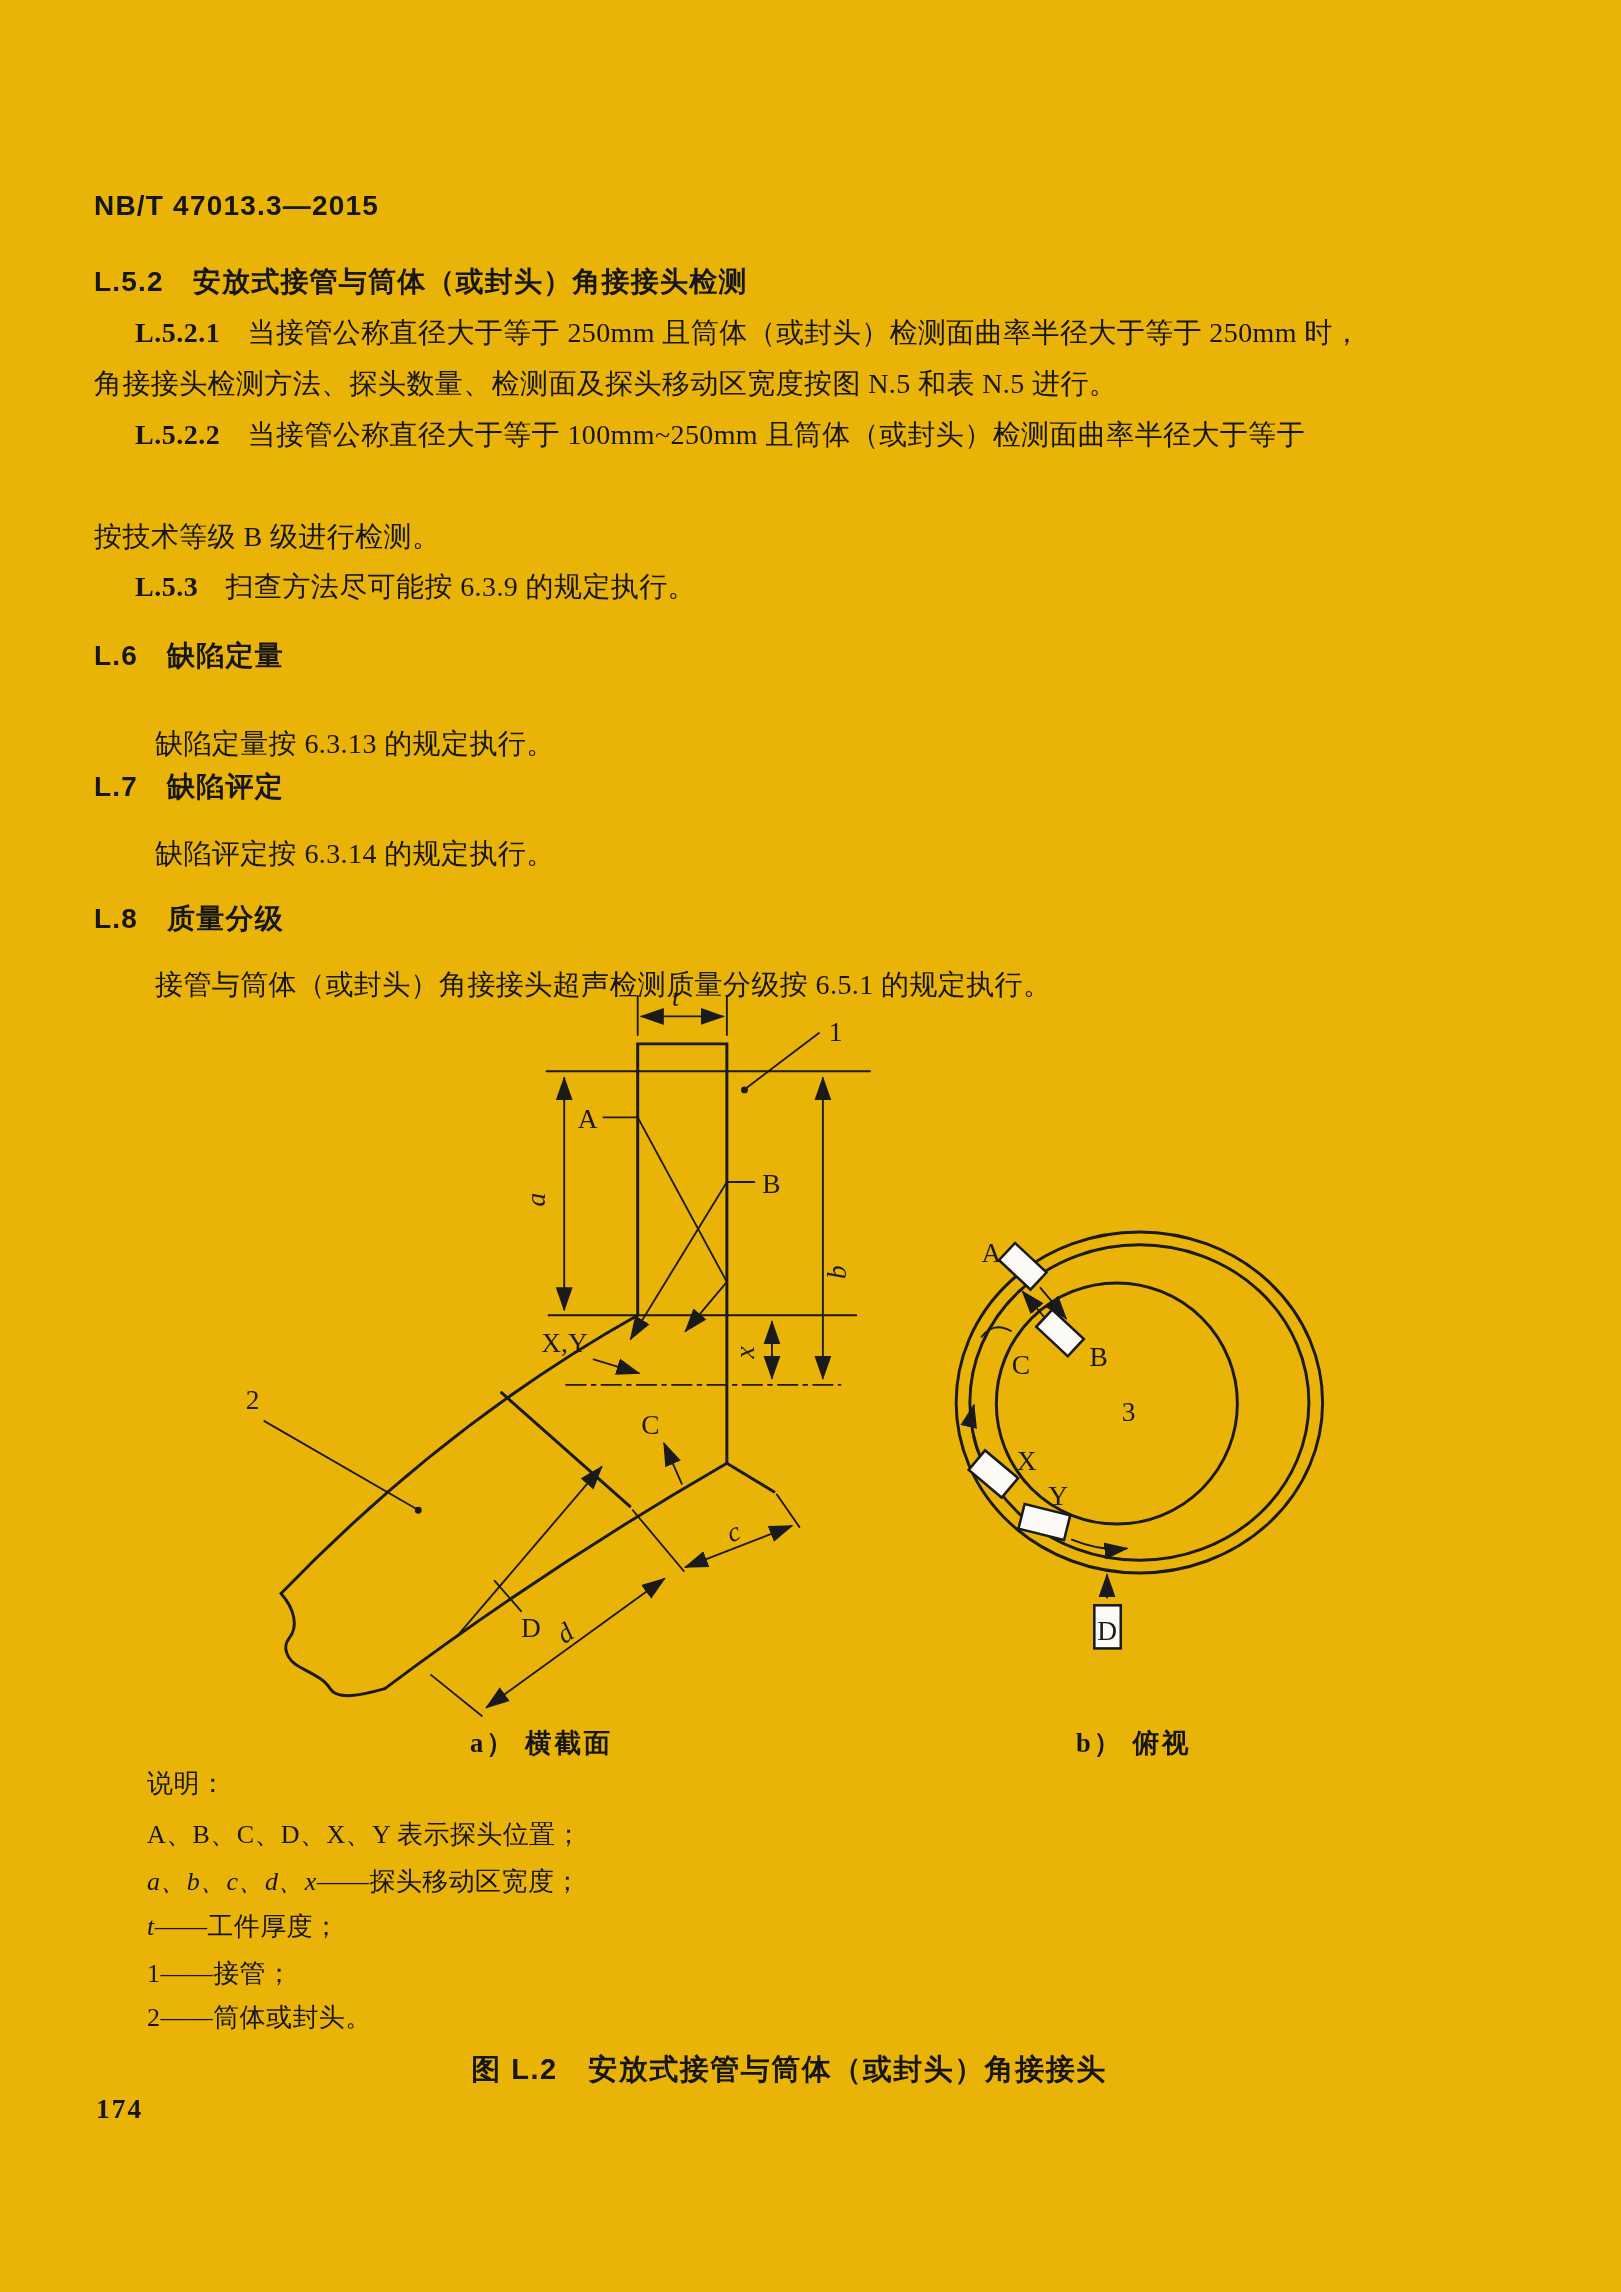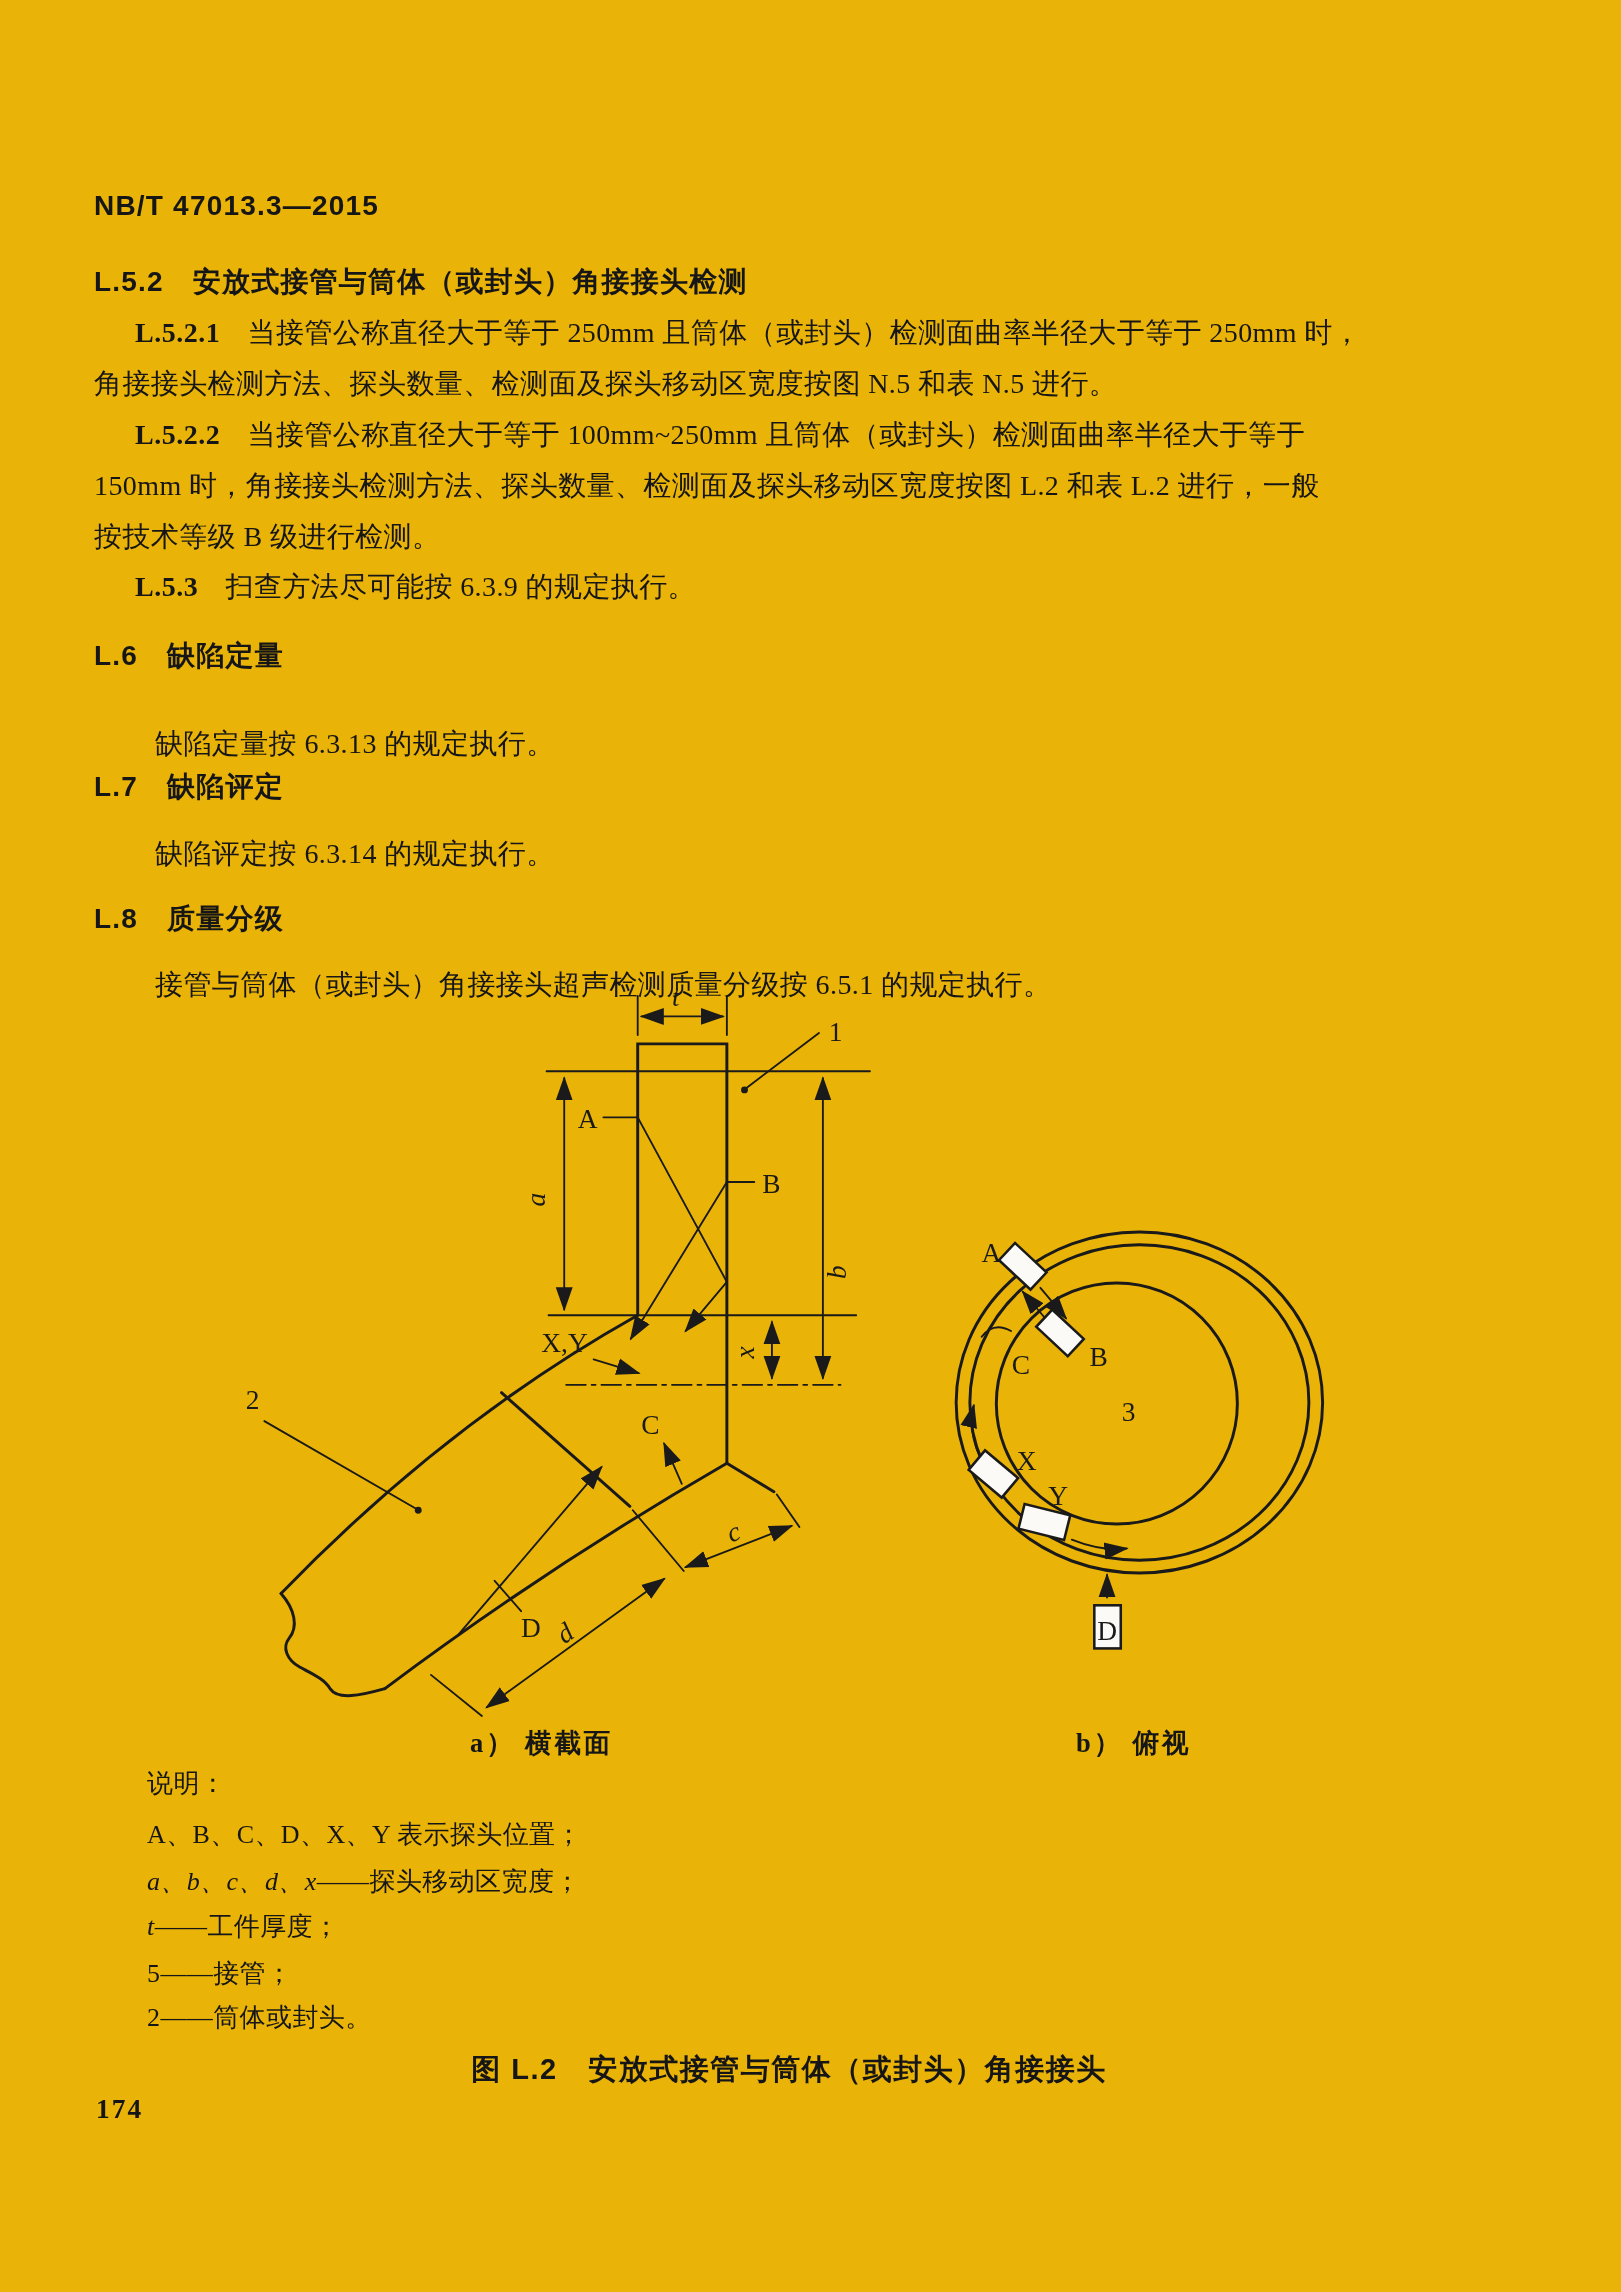--- a/index.html
+++ b/index.html
@@ -44,21 +44,20 @@
 <div class="page">
 
   <div class="ln hd stdno">NB/T 47013.3—2015</div>
 
   <div class="ln hd t268"><span class="hnum">L.5.2</span><span>安放式接管与筒体（或封头）角接接头检测</span></div>
 
   <div class="ln t320"><span class="cnum">L.5.2.1</span><span>当接管公称直径大于等于 250mm 且筒体（或封头）检测面曲率半径大于等于 250mm 时，</span></div>
   <div class="ln t372"><span>角接接头检测方法、探头数量、检测面及探头移动区宽度按图 N.5 和表 N.5 进行。</span></div>
 
   <div class="ln t424"><span class="cnum">L.5.2.2</span><span>当接管公称直径大于等于 100mm~250mm 且筒体（或封头）检测面曲率半径大于等于</span></div>
-  <div class="ln t476"><span>150mm 时，角接接头检测方法、探头数量、检测面及探头移动区宽度按图 L.2 和表 L.2 进行，一般</span></div>
   <div class="ln t528"><span>按技术等级 B 级进行检测。</span></div>
 
   <div class="ln t580"><span class="cnum">L.5.3</span><span>扫查方法尽可能按 6.3.9 的规定执行。</span></div>
 
   <div class="ln hd t650"><span class="hnum">L.6</span><span>缺陷定量</span></div>
   <div class="ln ind t718"><span>缺陷定量按 6.3.13 的规定执行。</span></div>
 
   <div class="ln hd t784"><span class="hnum">L.7</span><span>缺陷评定</span></div>
   <div class="ln ind t852"><span>缺陷评定按 6.3.14 的规定执行。</span></div>
 
@@ -171,21 +170,21 @@
     </g>
   </svg>
 
   <div class="cap capa">a） 横截面</div>
   <div class="cap capb">b） 俯视</div>
 
   <div class="leg lg0">说明：</div>
   <div class="leg lg1"><span class="lit"></span><span>A、B、C、D、X、Y 表示探头位置；</span></div>
   <div class="leg lg2"><span class="lit">a、b、c、d、x</span><span>——探头移动区宽度；</span></div>
   <div class="leg lg3"><span class="lit">t</span><span>——工件厚度；</span></div>
-  <div class="leg lg4"><span class="lit"></span><span>5——接管；</span></div>
+  <div class="leg lg4"><span class="lit"></span><span>1——接管；</span></div>
   <div class="leg lg5"><span class="lit"></span><span>2——筒体或封头。</span></div>
 
   <div class="figtitle">图 L.2　安放式接管与筒体（或封头）角接接头</div>
 
   <div class="pagenum">174</div>
 
 </div>
 
 
 </body></html>

